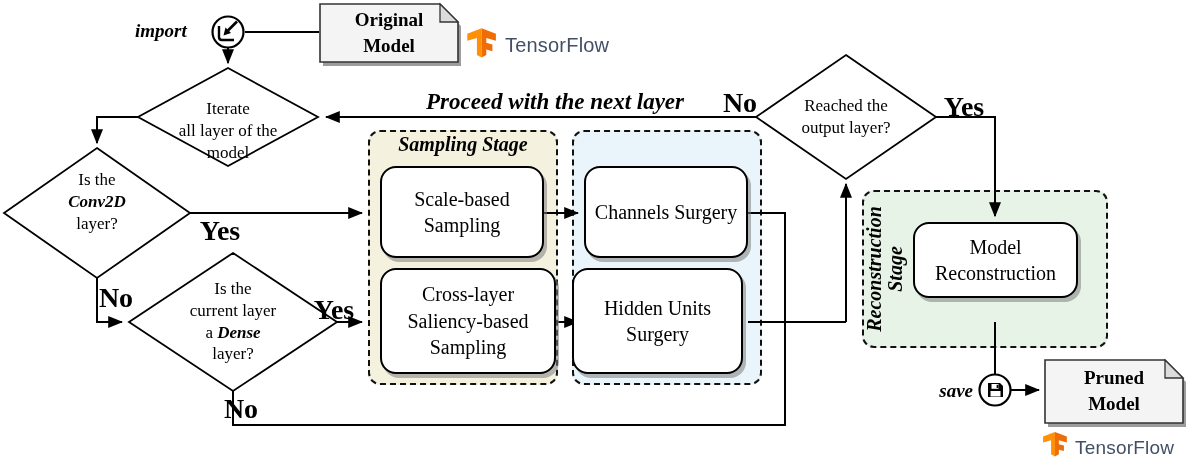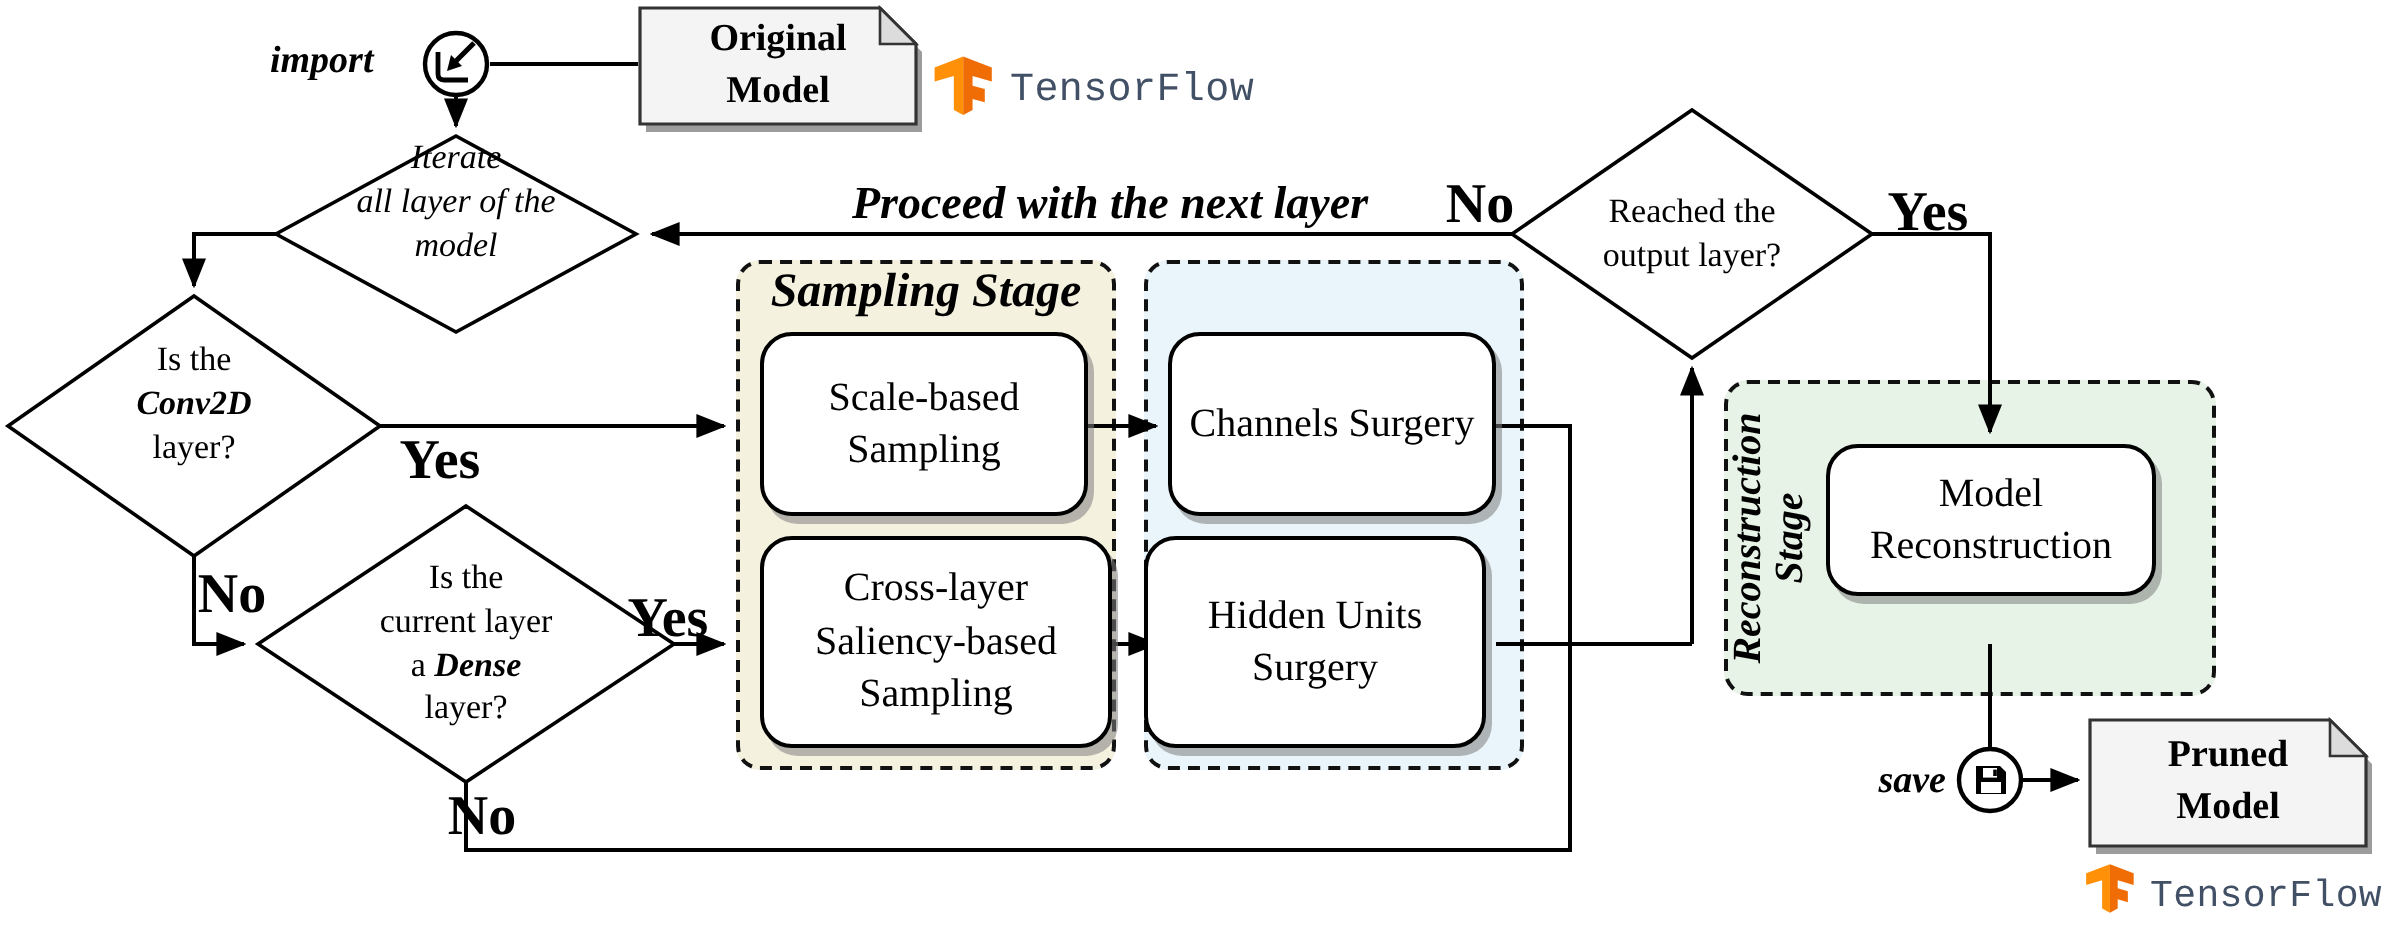--- a/index.html
+++ b/index.html
@@ -8,41 +8,41 @@
     font-family:"Liberation Serif",serif;color:#000;overflow:hidden;
   }
   .abs{position:absolute;}
   
   .stage{position:absolute;z-index:0;border:2.2px dashed #111;border-radius:12px;box-sizing:border-box;}
   svg.wires{position:absolute;left:0;top:0;z-index:1;}
   
   .stage.sampling{background:#f5f1df;}
   .stage.surgery{background:#e9f5fa;}
   .stage.reconstruction{background:#e7f3e6;}
-  .stage-title{position:absolute;z-index:2;font-weight:bold;font-style:italic;font-size:24px;text-align:center;}
+  .stage-title{position:absolute;z-index:2;font-weight:bold;font-style:italic;font-size:20px;text-align:center;}
   .stage-title-vert{position:absolute;z-index:2;font-weight:bold;font-style:italic;font-size:20px;
      text-align:center;line-height:1.05;transform:translate(-50%,-50%) rotate(-90deg);width:170px;}
   
   .pbox{
     position:absolute;z-index:2;background:#fff;border:2.2px solid #000;border-radius:16px;
     box-shadow:3px 4px 0 rgba(125,125,125,0.55);
     display:flex;align-items:center;justify-content:center;text-align:center;
     font-size:20px;line-height:1.32;padding:4px 8px;box-sizing:border-box;
   }
   
   .dtext{position:absolute;z-index:2;text-align:center;font-size:17px;line-height:1.28;}
   .kw{font-weight:bold;font-style:italic;}
   
   .elabel{position:absolute;z-index:2;font-weight:bold;font-size:28px;text-align:center;}
   .ilabel{position:absolute;z-index:2;font-weight:bold;font-style:italic;font-size:19px;}
   
   .doc-label{position:absolute;z-index:2;display:flex;align-items:center;justify-content:center;
      text-align:center;font-weight:bold;font-size:19px;line-height:1.35;}
   
-  .tf-word{position:absolute;z-index:2;font-family:Liberation Mono, monospace;
+  .tf-word{position:absolute;z-index:2;font-family:Liberation Sans, sans-serif;
      font-weight:500;color:#425066;letter-spacing:0.2px;}
 </style>
 </head>
 <body>
 
 <div class="canvas">
 
   <div class="stage sampling abs" style="left:368px;top:130px;width:190px;height:255px;"></div>
   <div class="stage surgery abs" style="left:572px;top:130px;width:190px;height:255px;"></div>
   <div class="stage reconstruction abs" style="left:862px;top:190px;width:246px;height:158px;"></div>
@@ -115,21 +115,21 @@
     <g transform="translate(1042,431) scale(1.08)">
       <path d="M12,1 L1,5.2 L1,10.6 L8.4,8.5 L8.4,21.5 L12,23.5 Z" fill="#ff9008"></path>
       <path d="M12,1 L23,5.2 L23,10.6 L15.6,8.5 L15.6,12.2 L20.3,13.5 L20.3,18.6 L15.6,17.3 L15.6,21.5 L12,23.5 Z" fill="#f06d06"></path>
     </g>
   </svg>
 
   <div class="ilabel" style="left:135px;top:20px;width:70px;text-align:left;">import</div>
   <div class="doc-label" style="left:334px;top:6px;width:110px;height:54px;">Original Model</div>
   <div class="tf-word" style="left:505px;top:34px;font-size:20px;">TensorFlow</div>
 
-  <div class="dtext" style="left:143px;top:68px;width:170px;font-style:italic;">
+  <div class="dtext" style="left:143px;top:98px;width:170px;">
     <div><span>Iterate</span></div>
     <div><span>all layer of the</span></div>
     <div><span>model</span></div>
   </div>
 
   <div class="dtext" style="left:12px;top:169px;width:170px;">
     <div><span>Is the</span></div>
     <div class="kw"><span>Conv2D</span></div>
     <div><span>layer?</span></div>
   </div>

